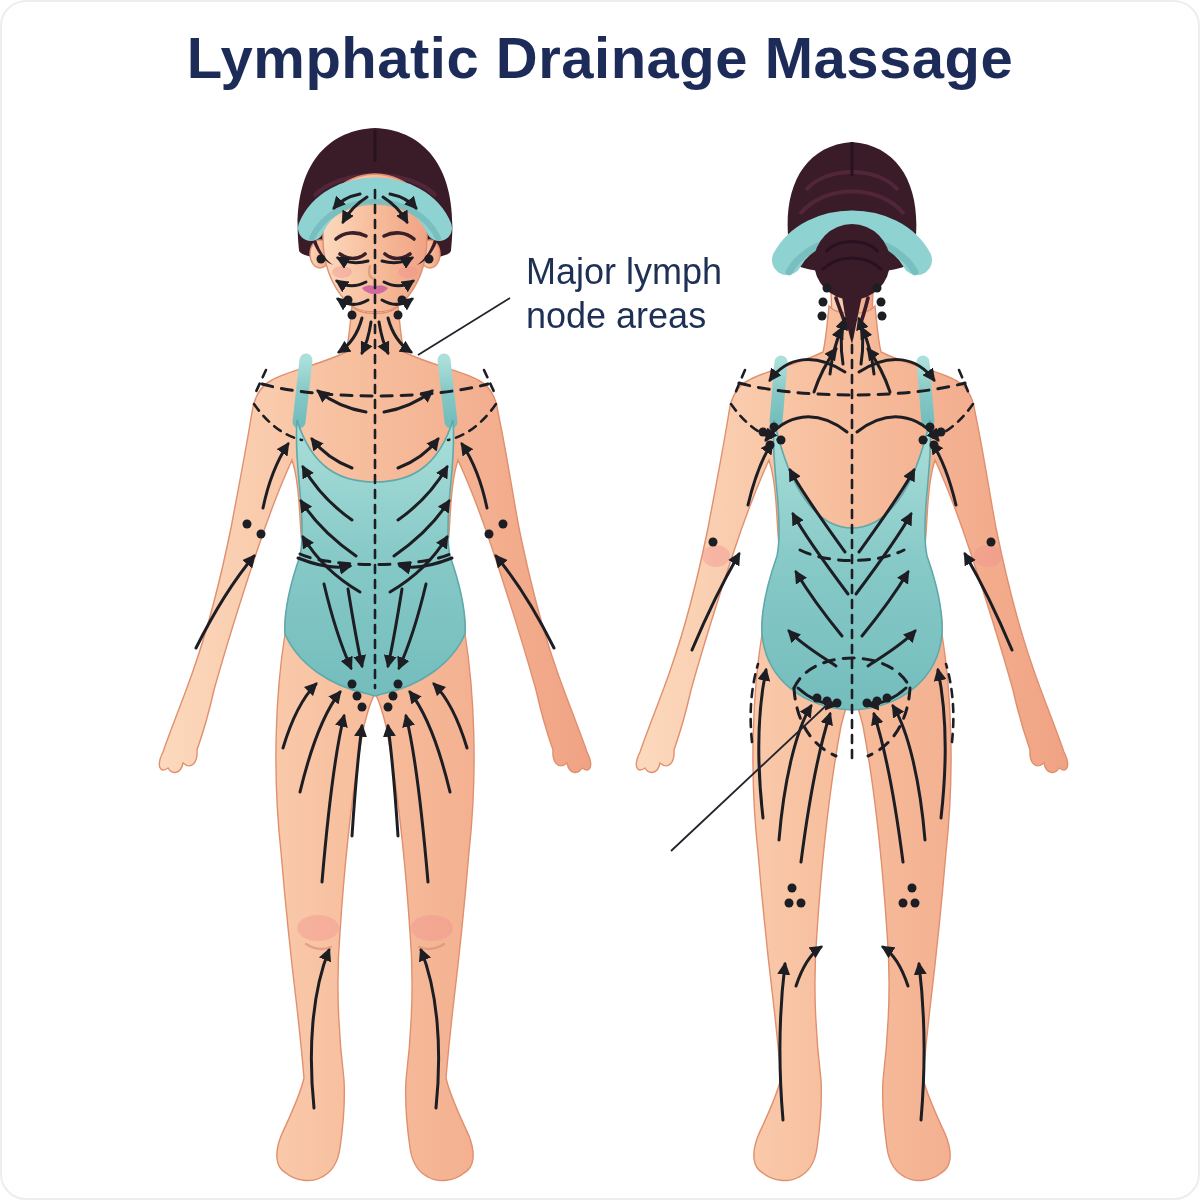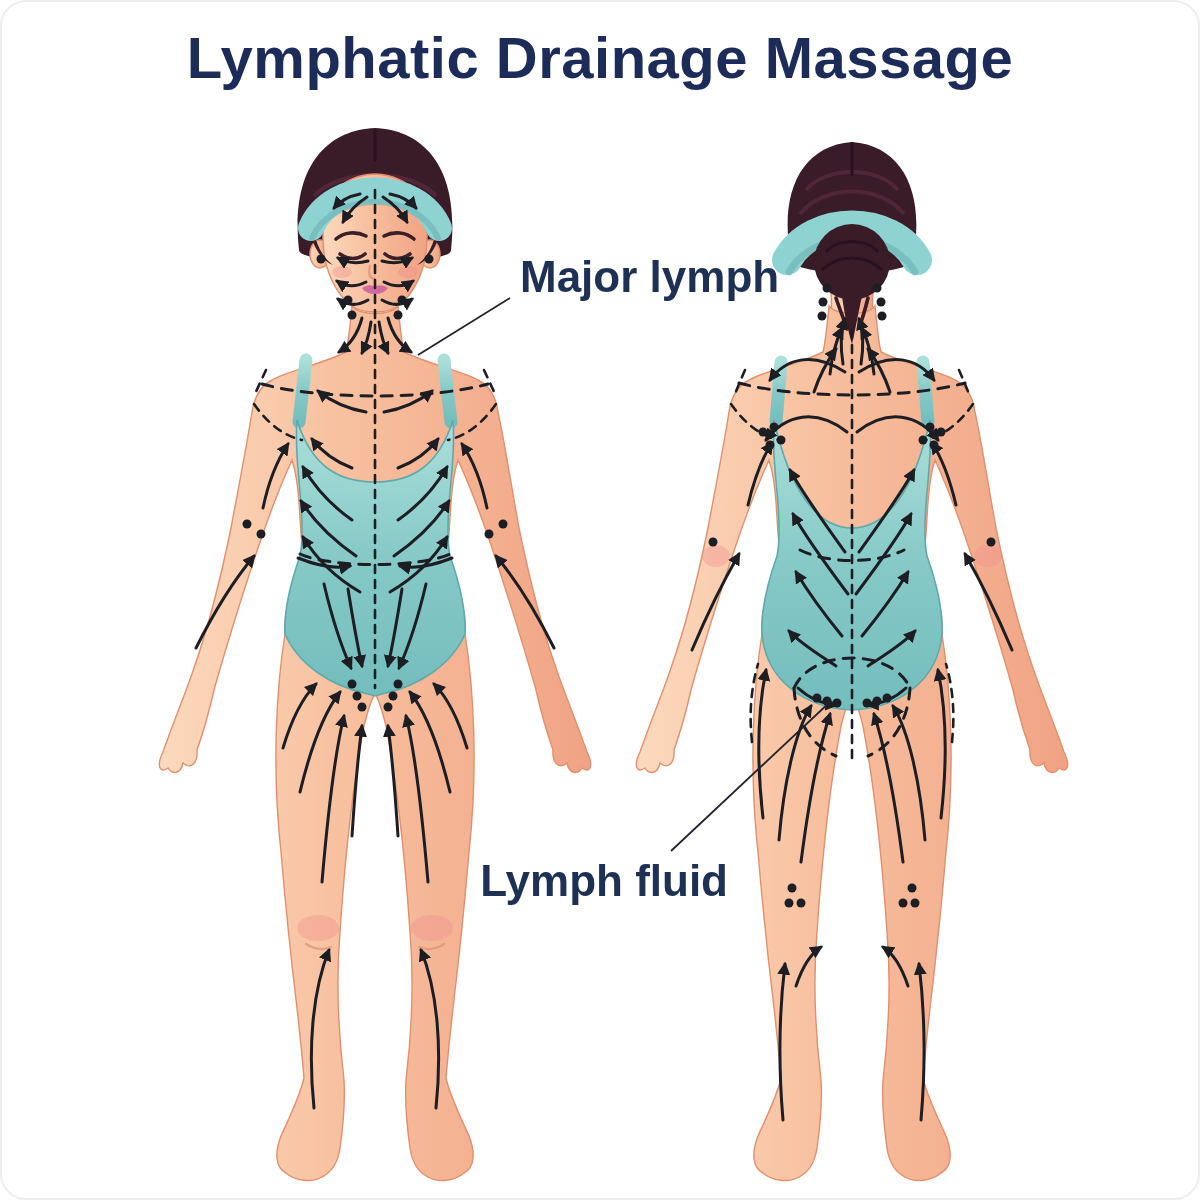--- a/index.html
+++ b/index.html
@@ -13,21 +13,21 @@
   body{
     width:1200px;height:1200px;position:relative;background:var(--c-bg);
     font-family:"Liberation Sans", sans-serif;overflow:hidden;
   }
   .frame{position:absolute;inset:0;border:2px solid #ededed;border-radius:26px;pointer-events:none;}
   .stage{position:absolute;inset:0;}
   .title{
     position:absolute;left:0;top:24px;width:1200px;text-align:center;
     font-size:58px;font-weight:700;letter-spacing:.5px;color:var(--c-title);
   }
-  .ann{position:absolute;color:var(--c-label);font-size:44px;font-weight:700;line-height:1.22;}
+  .ann{position:absolute;color:var(--c-label);font-size:36px;font-weight:400;line-height:1.22;margin-left:6px;}
   .ann-nodes{left:520px;top:250px;text-align:left;}
   .ann-path{right:472px;top:854px;text-align:right;}
   .ann span{display:block;}
   
   .skin{fill:url(#gSkin);stroke:#e0906f;stroke-width:1.4;}
   .suit{fill:url(#gSuit);stroke:#5fa9ab;stroke-width:1.6;}
   .strap{stroke:url(#gSuit);stroke-width:13;stroke-linecap:round;fill:none;}
   .hair{fill:var(--c-hair);}
   .hairline{fill:none;stroke:#56283c;stroke-width:4;opacity:.85;}
   .band{fill:none;stroke:var(--c-band);stroke-linecap:round;}
@@ -316,17 +316,17 @@
   </g>
 
   <line class="leader" x1="510" y1="298" x2="418" y2="355"></line>
   <line class="leader" x1="671" y1="851" x2="831" y2="701"></line>
 </svg>
 
 <div class="title">Lymphatic Drainage Massage</div>
 
 <div class="ann ann-nodes">
   <span>Major lymph</span>
+  <span>node areas</span>
 </div>
 
 <div class="ann ann-path">
-  <span>Lymph fluid</span>
 </div>
 
 </body></html>

